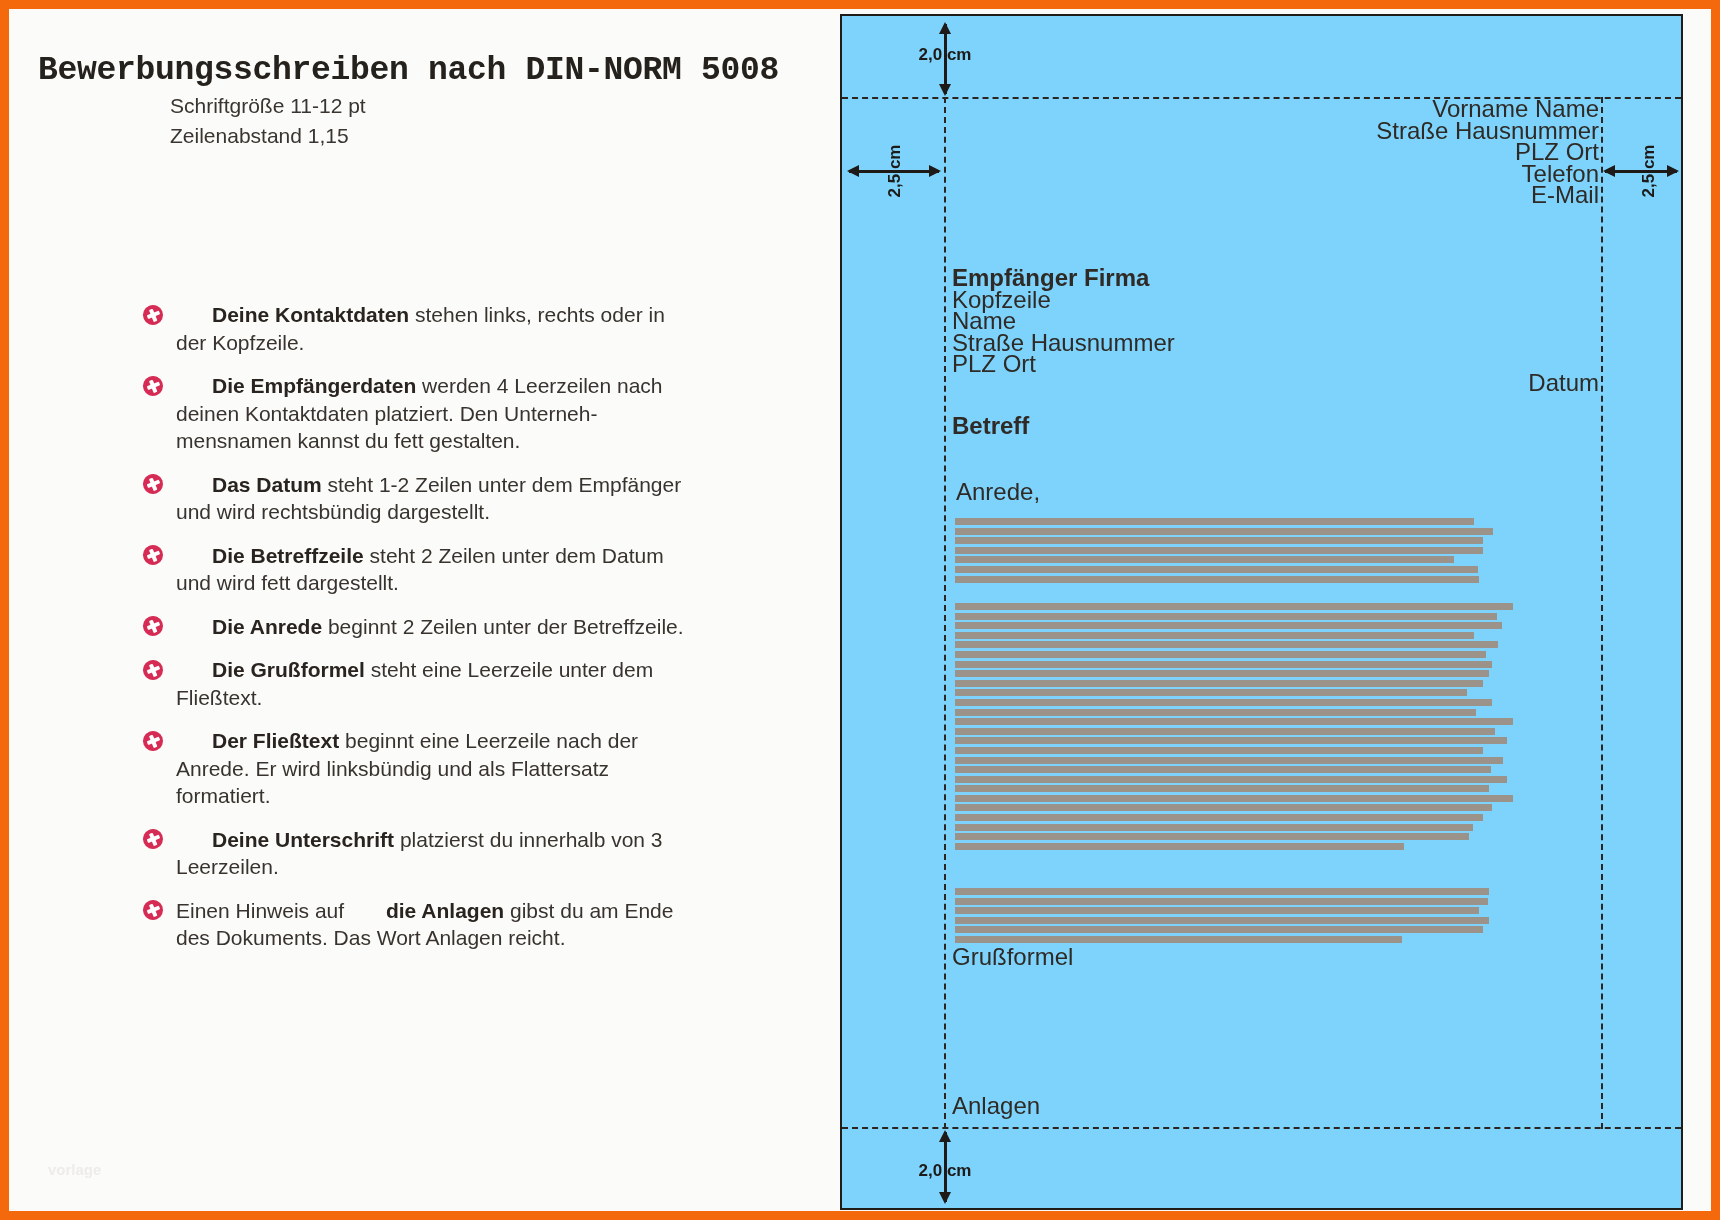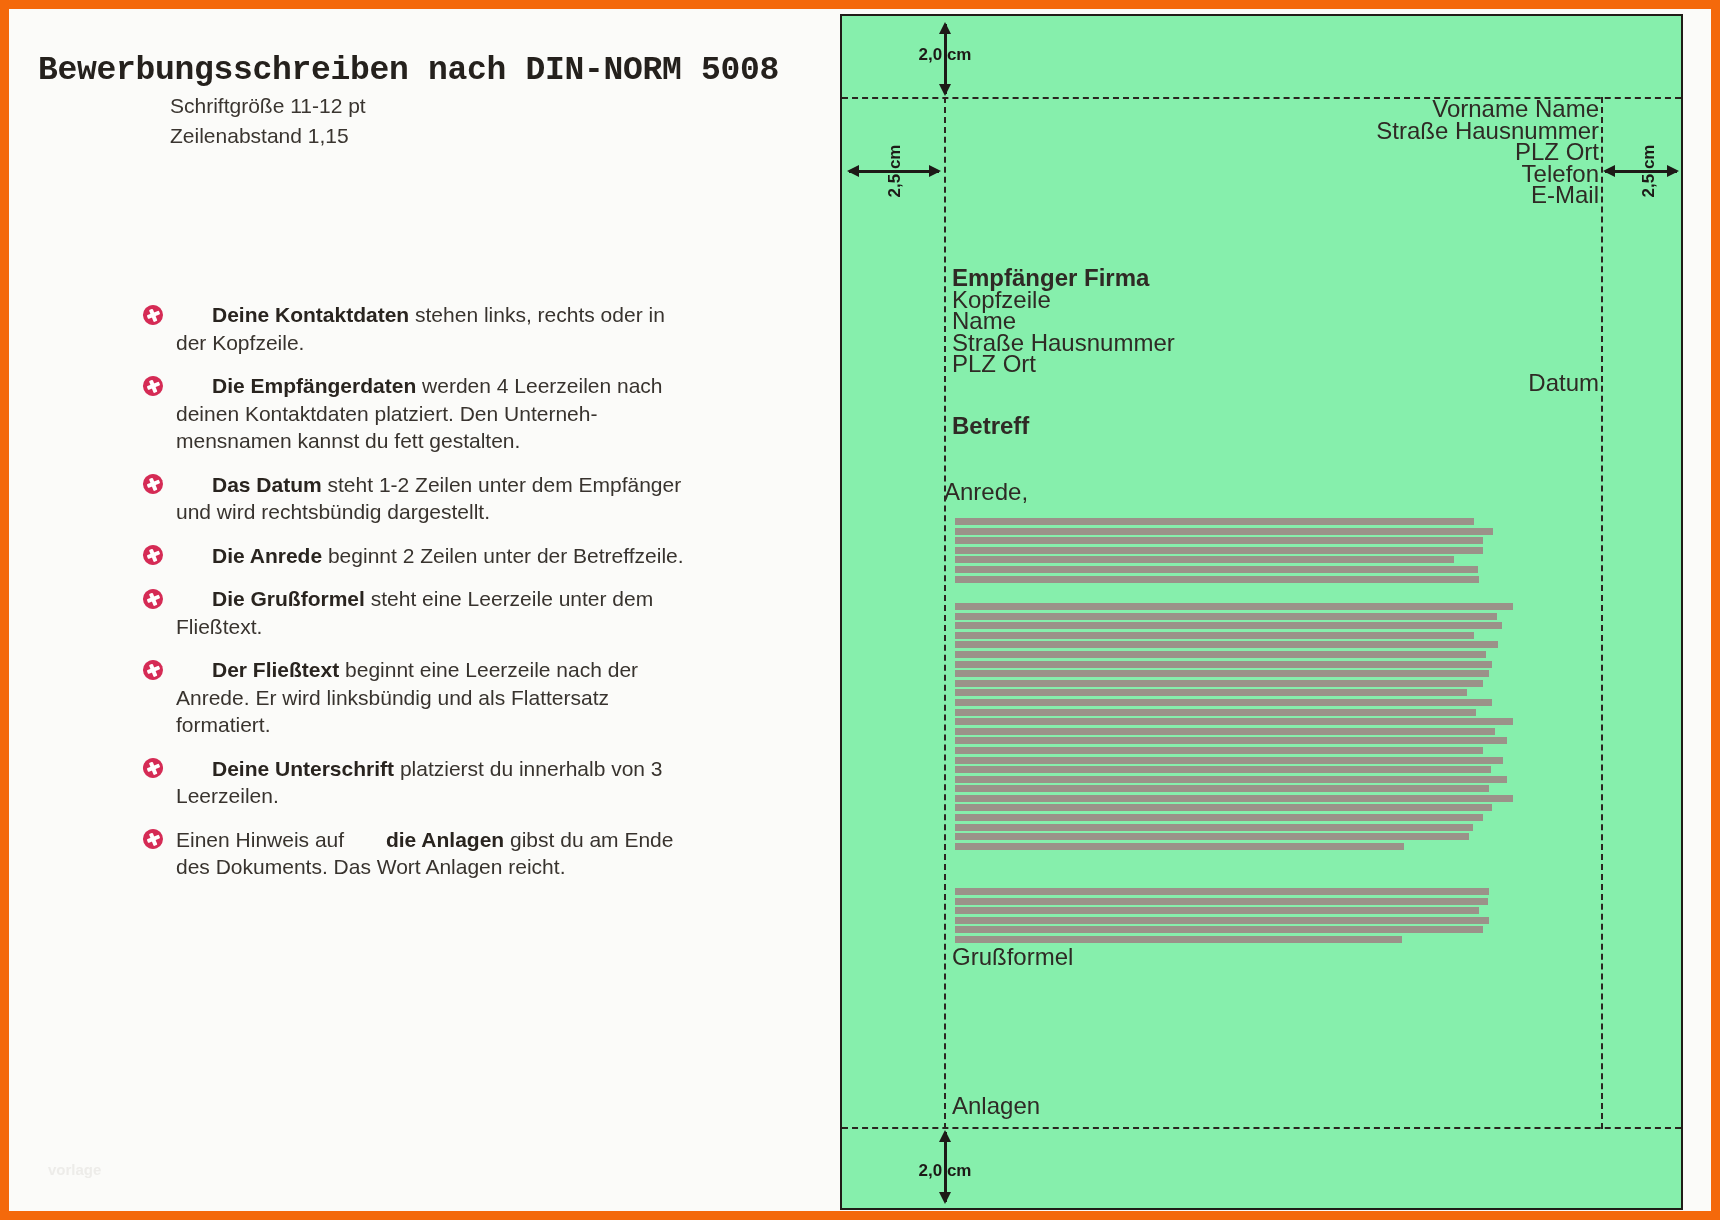--- a/index.html
+++ b/index.html
@@ -39,21 +39,21 @@
   .bullet::before,.bullet::after{content:"";position:absolute;background:#fff;border-radius:1px;}
   .bullet::before{width:13px;height:3.6px;left:3.5px;top:8.2px;}
   .bullet::after{width:3.6px;height:13px;left:8.2px;top:3.5px;}
   .watermark{
     position:absolute;left:39px;top:1152px;
     font-size:15px;font-weight:bold;color:#EDECE9;
   }
   
   .page{
     position:absolute;left:831px;top:5px;width:843px;height:1196px;
-    background:#86efac;border:2px solid #201C18;box-sizing:border-box;
+    background:#7dd3fc;border:2px solid #201C18;box-sizing:border-box;
   }
   .guide-h{position:absolute;left:0;width:839px;border-top:2px dashed #2A2520;}
   .guide-v{position:absolute;top:81px;height:1032px;border-left:2px dashed #2A2520;}
   
   .arrow{position:absolute;background:#1D1A17;}
   .arrow-v{width:3px;}
   .arrow-h{height:3px;}
   .arrow-v::before{content:"";position:absolute;top:-2px;left:50%;transform:translateX(-50%);
     border:6px solid transparent;border-top:none;border-bottom:12px solid #1D1A17;}
   .arrow-v::after{content:"";position:absolute;bottom:-2px;left:50%;transform:translateX(-50%);
@@ -66,21 +66,21 @@
     position:absolute;width:120px;height:22px;text-align:center;
     font-size:17px;font-weight:bold;color:#1D1A17;line-height:22px;z-index:3;
   }
   .dim-label.rot{transform:rotate(-90deg);width:80px;}
   
   .doc-text{font-size:24px;line-height:21.5px;color:#2F2A25;}
   .sender{position:absolute;top:82px;right:82px;text-align:right;}
   .recipient{position:absolute;left:110px;top:251px;}
   .date{position:absolute;top:356px;right:82px;}
   .subject{position:absolute;left:110px;top:399px;font-weight:bold;}
-  .salutation{position:absolute;left:102px;top:465px;}
+  .salutation{position:absolute;left:114px;top:465px;}
   .closing{position:absolute;left:110px;top:930px;}
   .enclosures{position:absolute;left:110px;top:1079px;}
   .doc-line{display:block;}
   .doc-line.bold{font-weight:bold;}
   
   .para{position:absolute;left:113px;display:flex;flex-direction:column;gap:2.6px;}
   .bar{height:7px;background:#9B9289;}
 </style>
 </head>
 <body>
@@ -91,20 +91,21 @@
 
   <div class="subtitle">
     <span class="doc-line">Schriftgröße 11-12 pt</span>
     <span class="doc-line">Zeilenabstand 1,15</span>
   </div>
 
   <ul class="tips">
     <li><span class="bullet"></span><span></span><b>Deine Kontaktdaten</b><span> stehen links, rechts oder in der Kopfzeile.</span></li>
     <li><span class="bullet"></span><span></span><b>Die Empfängerdaten</b><span> werden 4 Leerzeilen nach deinen Kontaktdaten platziert. Den Unterneh­mensnamen kannst du fett gestalten.</span></li>
     <li><span class="bullet"></span><span></span><b>Das Datum</b><span> steht 1-2 Zeilen unter dem Empfänger und wird rechtsbündig dargestellt.</span></li>
+    <li><span class="bullet"></span><span></span><b>Die Betreffzeile</b><span> steht 2 Zeilen unter dem Datum und wird fett dargestellt.</span></li>
     <li><span class="bullet"></span><span></span><b>Die Anrede</b><span> beginnt 2 Zeilen unter der Betreffzeile.</span></li>
     <li><span class="bullet"></span><span></span><b>Die Grußformel</b><span> steht eine Leerzeile unter dem Fließtext.</span></li>
     <li><span class="bullet"></span><span></span><b>Der Fließtext</b><span> beginnt eine Leerzeile nach der Anrede. Er wird linksbündig und als Flattersatz formatiert.</span></li>
     <li><span class="bullet"></span><span></span><b>Deine Unterschrift</b><span> platzierst du innerhalb von 3 Leerzeilen.</span></li>
     <li><span class="bullet"></span><span>Einen Hinweis auf </span><b>die Anlagen</b><span> gibst du am Ende des Dokuments. Das Wort Anlagen reicht.</span></li>
   </ul>
 
   <div class="watermark">vorlage</div>
 
   <div class="page">

